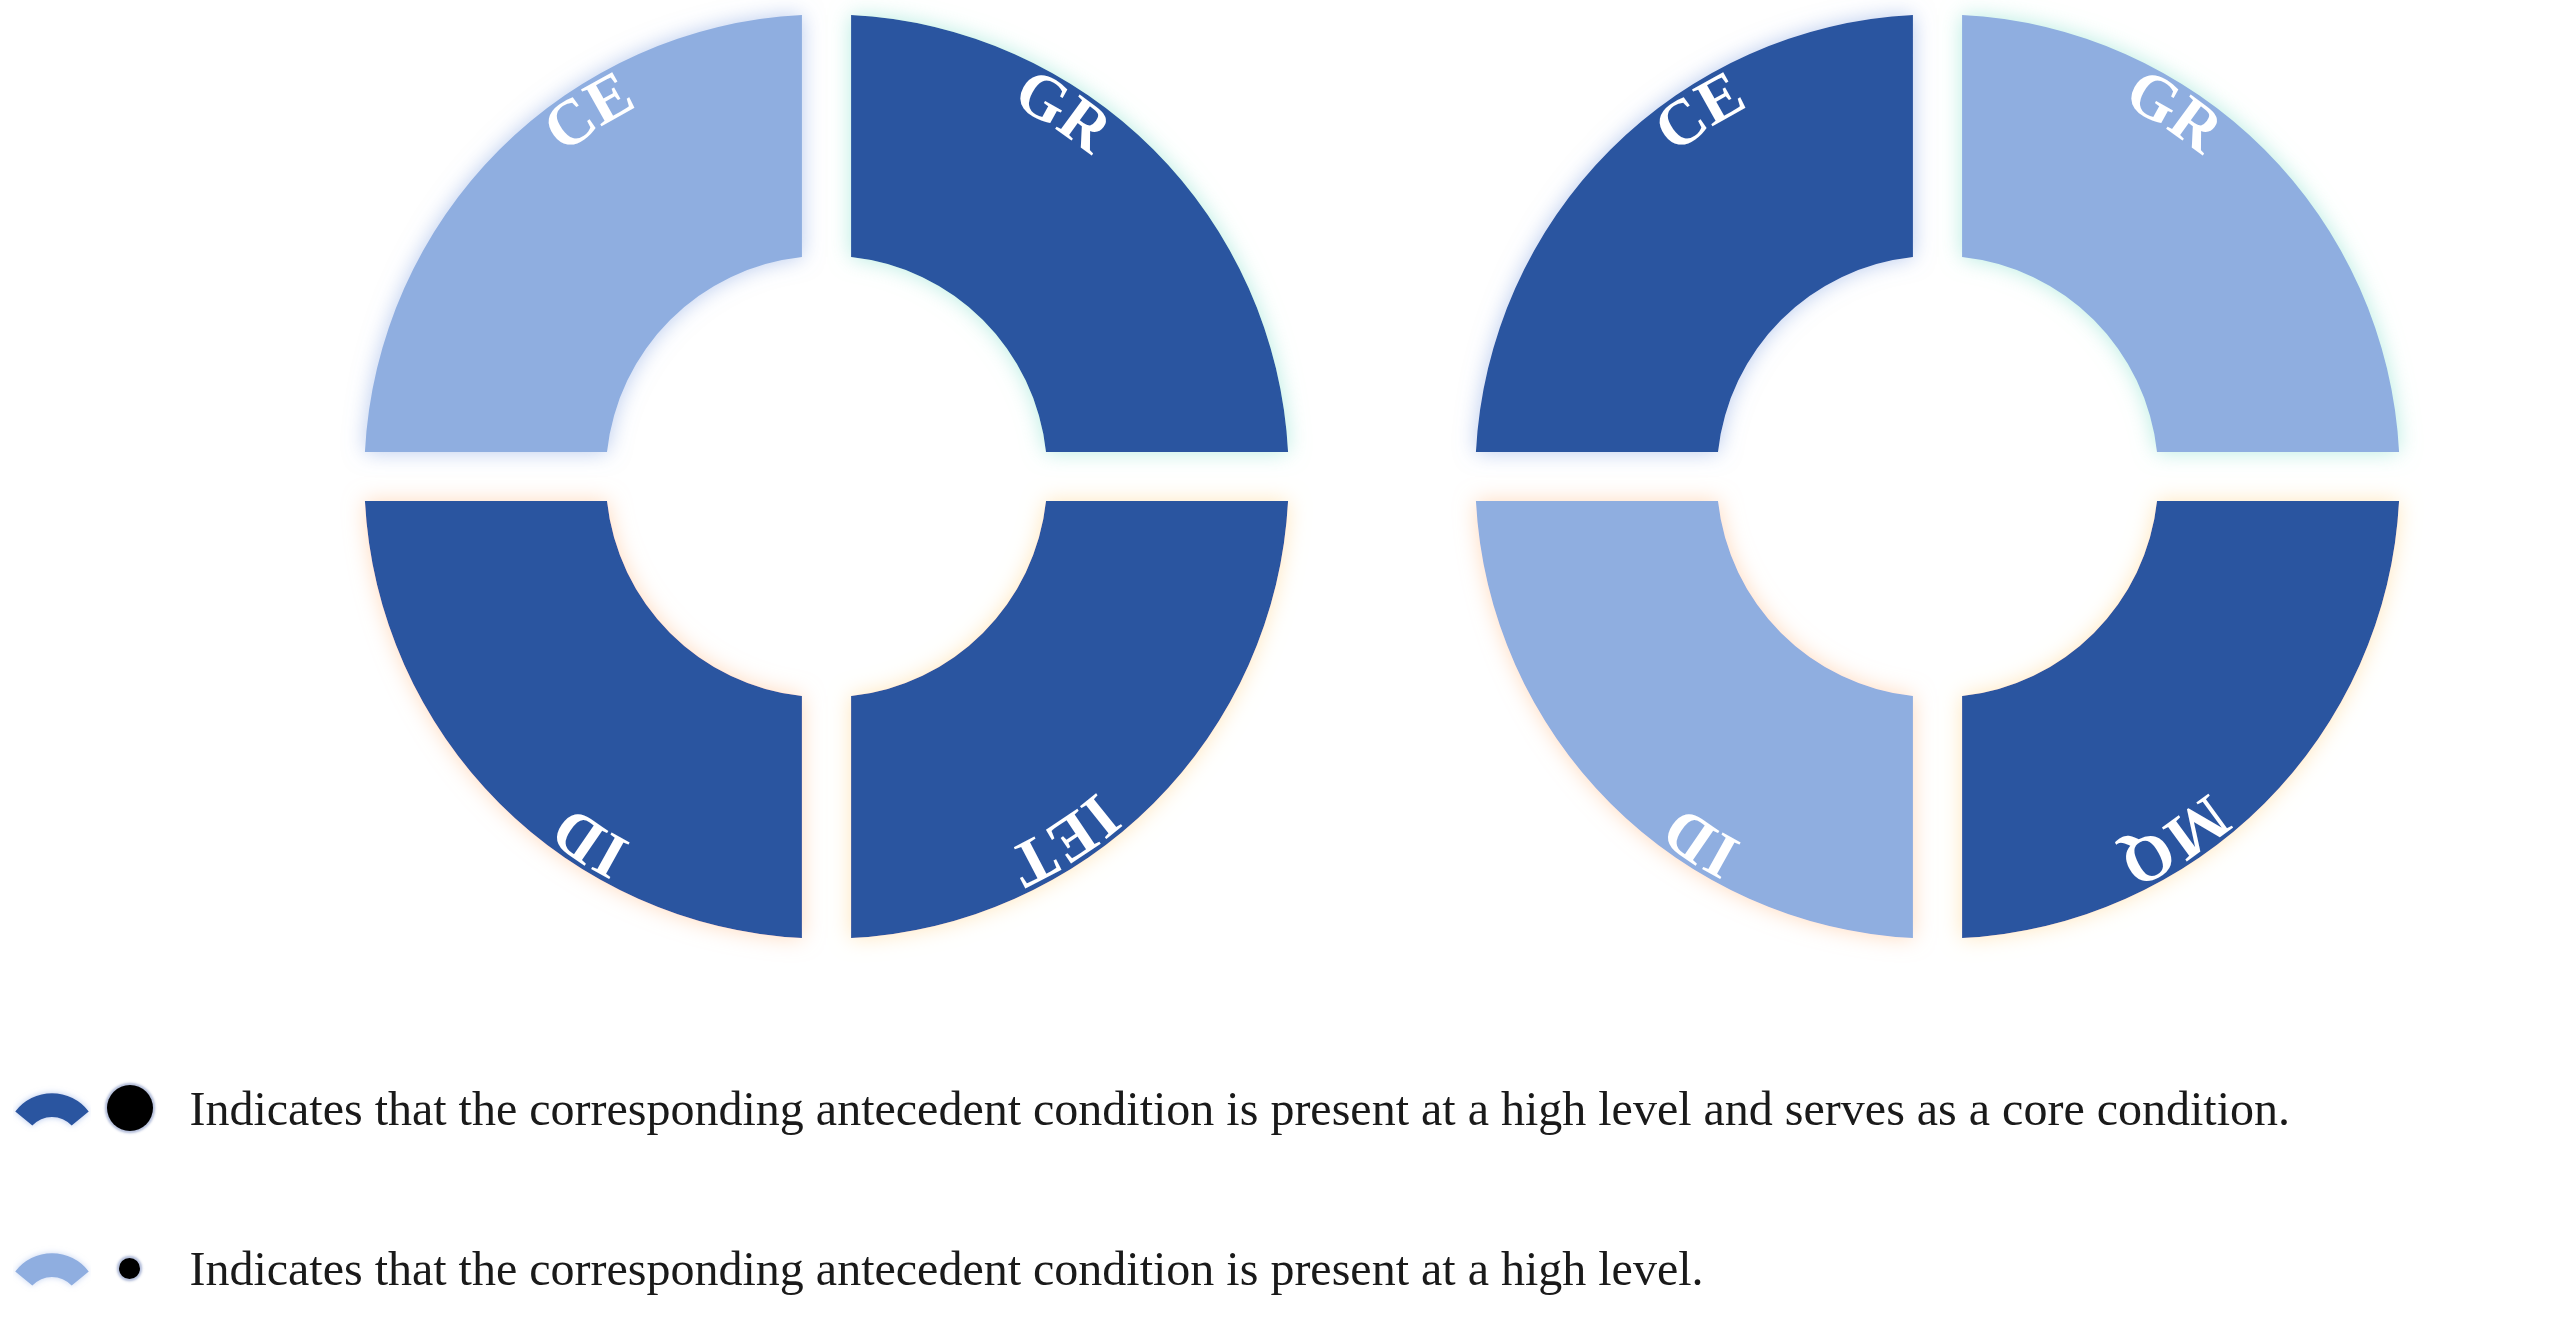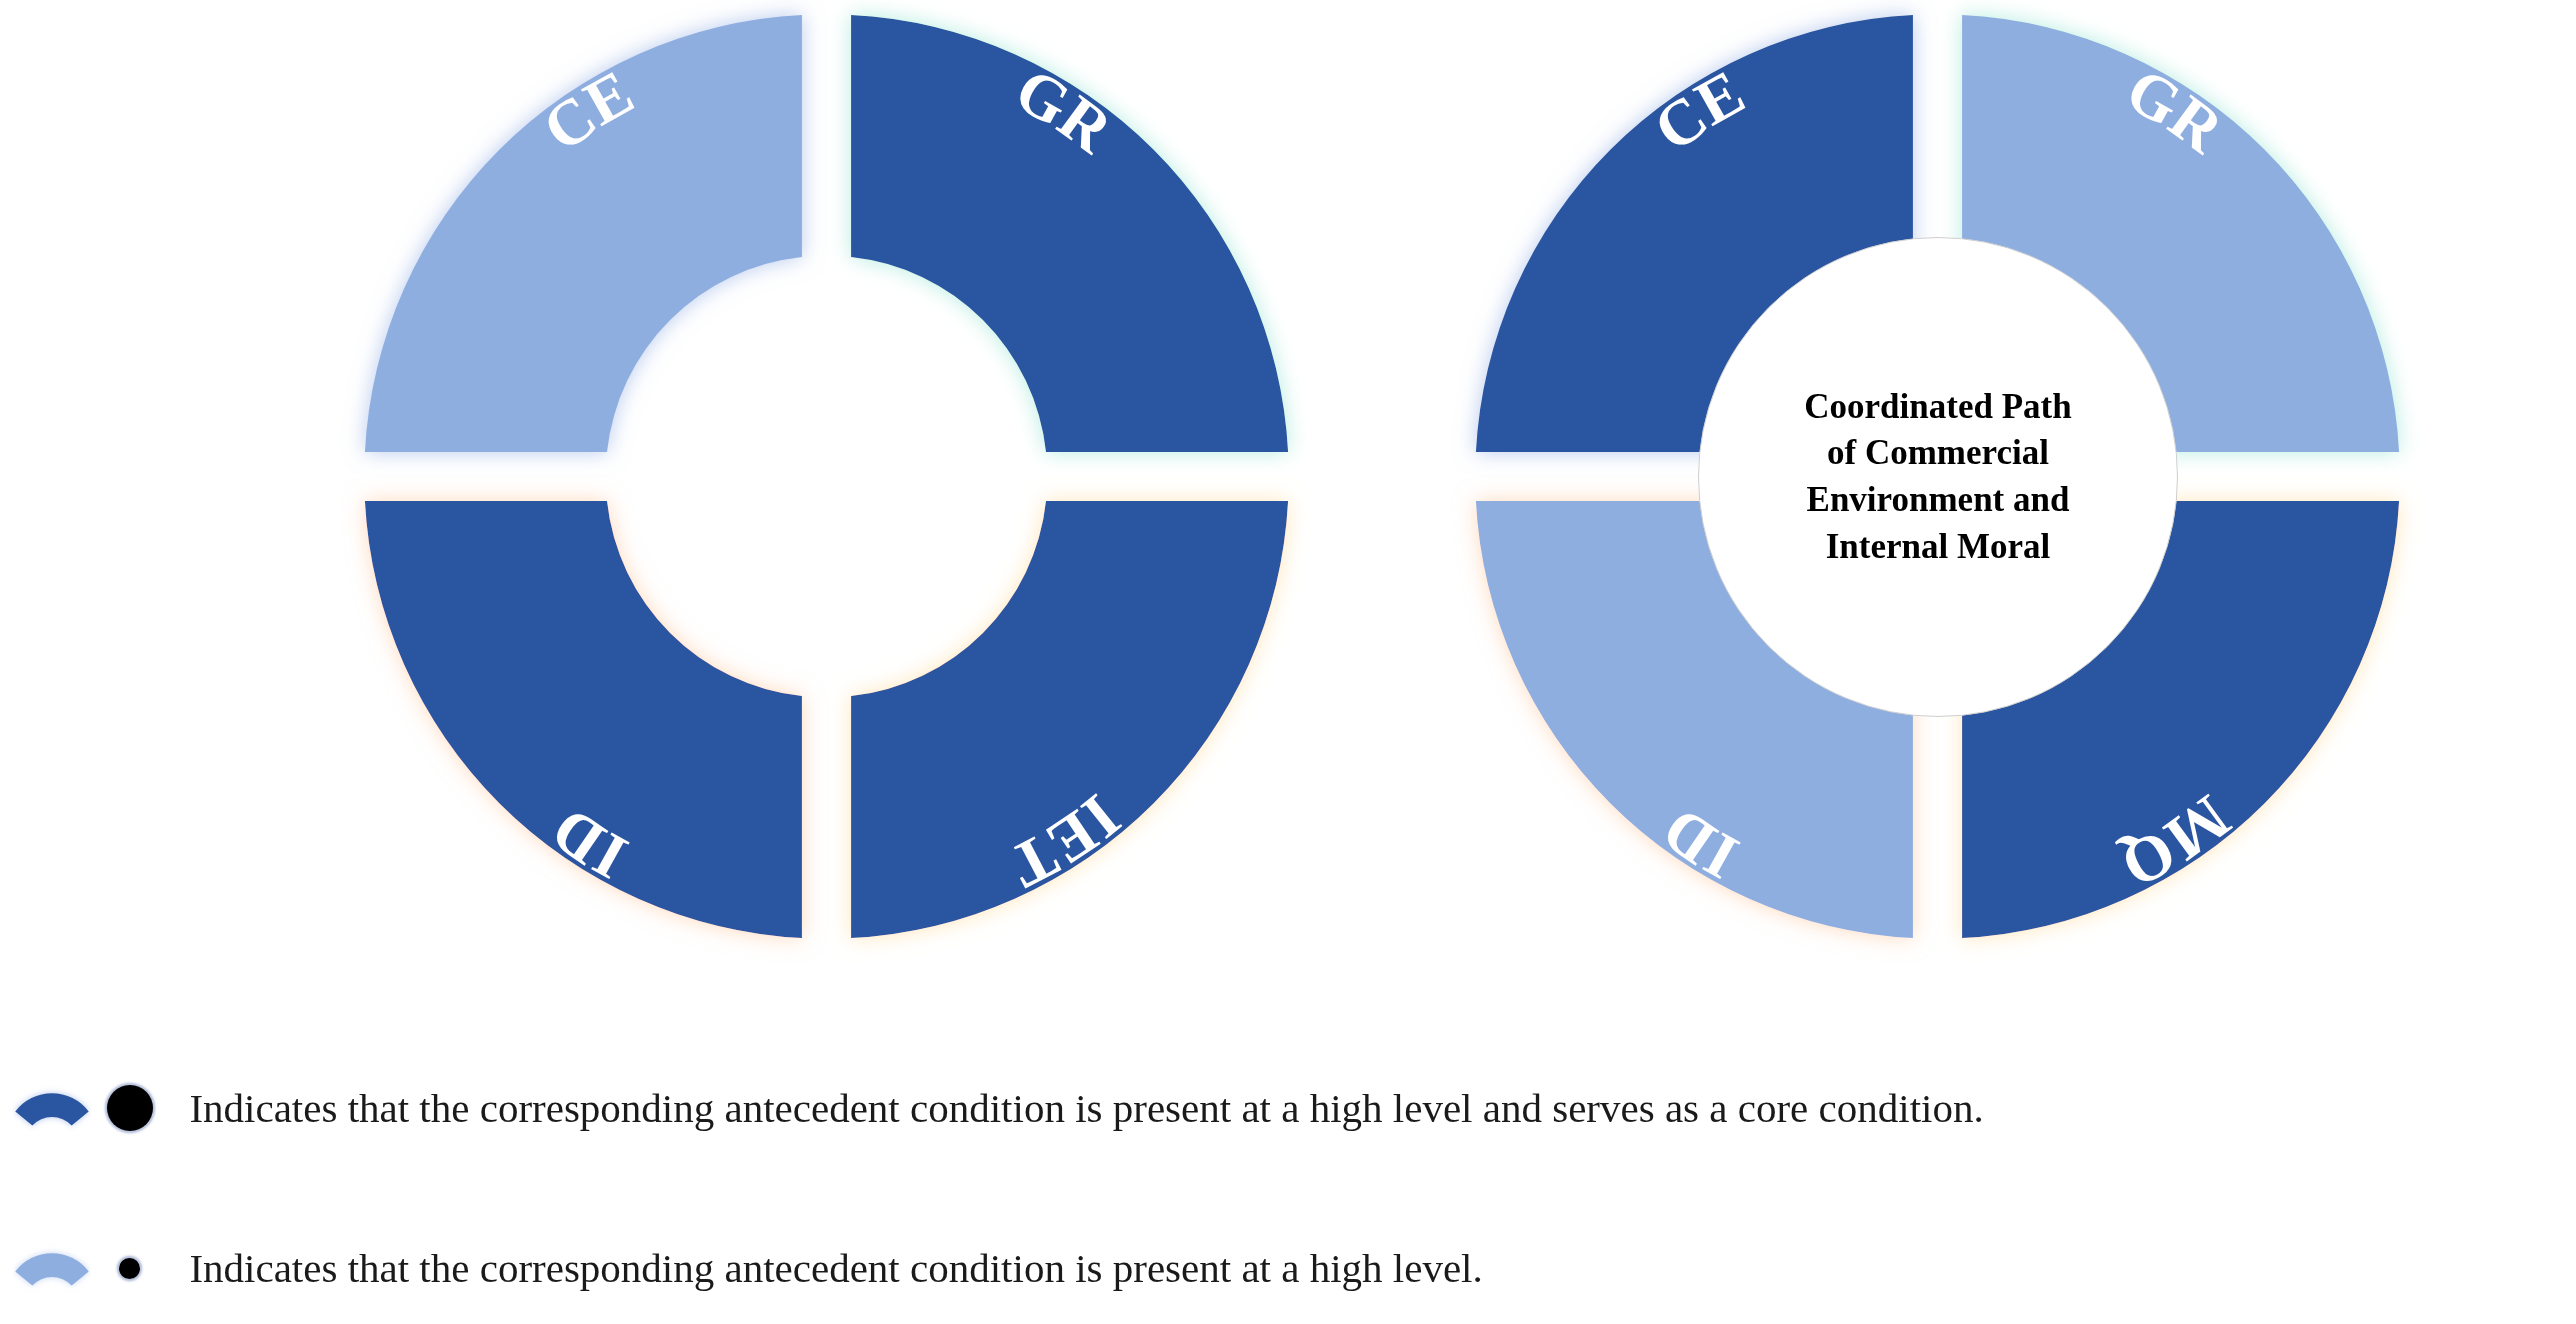--- a/index.html
+++ b/index.html
@@ -69,21 +69,21 @@
   }
   .legend-dot{
     border-radius:50%;
     background:#000000;
     box-shadow:0 0 2.2px 2.2px rgba(40,70,150,.35);
   }
   .legend-dot.big{width:46px;height:46px;}
   .legend-dot.small{width:21px;height:21px;}
   .legend-text{
     font-family:"Liberation Serif", serif;
-    font-size:41px;
+    font-size:48px;
     color:#1a1a1a;
     margin-left:25px;
     white-space:nowrap;
   }
 </style>
 </head>
 <body>
 
 <div class="stage">
 
@@ -184,26 +184,20 @@
       </text>
 
       <g filter="url(#glowPeach2)">
         <path d="M 647,1299.7 A 620,620 0 0 1 60.3,713 L 385.3,713 A 295,295 0 0 0 647,974.7 Z" fill="#8FAEE0"></path>
       </g>
       <text class="arc-label">
         <textPath href="#d2p-bl" startOffset="50%" text-anchor="middle" dominant-baseline="middle">ID</textPath>
       </text>
     </svg>
 
-    <div class="center-circle" style="left:267px; top:267px; width:480px; height:480px;">
-      <div class="center-text">Coordinated Path
-of Commercial
-Environment and
-Internal Moral</div>
-    </div>
   </div>
 
   <div class="legend">
 
     <div class="legend-row">
       <div class="legend-swatch-wrap">
         <svg width="78" height="49" viewBox="0 0 105 66">
           <defs>
             <filter id="lgGlow1" x="-40%" y="-40%" width="180%" height="180%">
               <feDropShadow dx="0" dy="0" stdDeviation="4" flood-color="#7e9fe0" flood-opacity="0.6"></feDropShadow>

